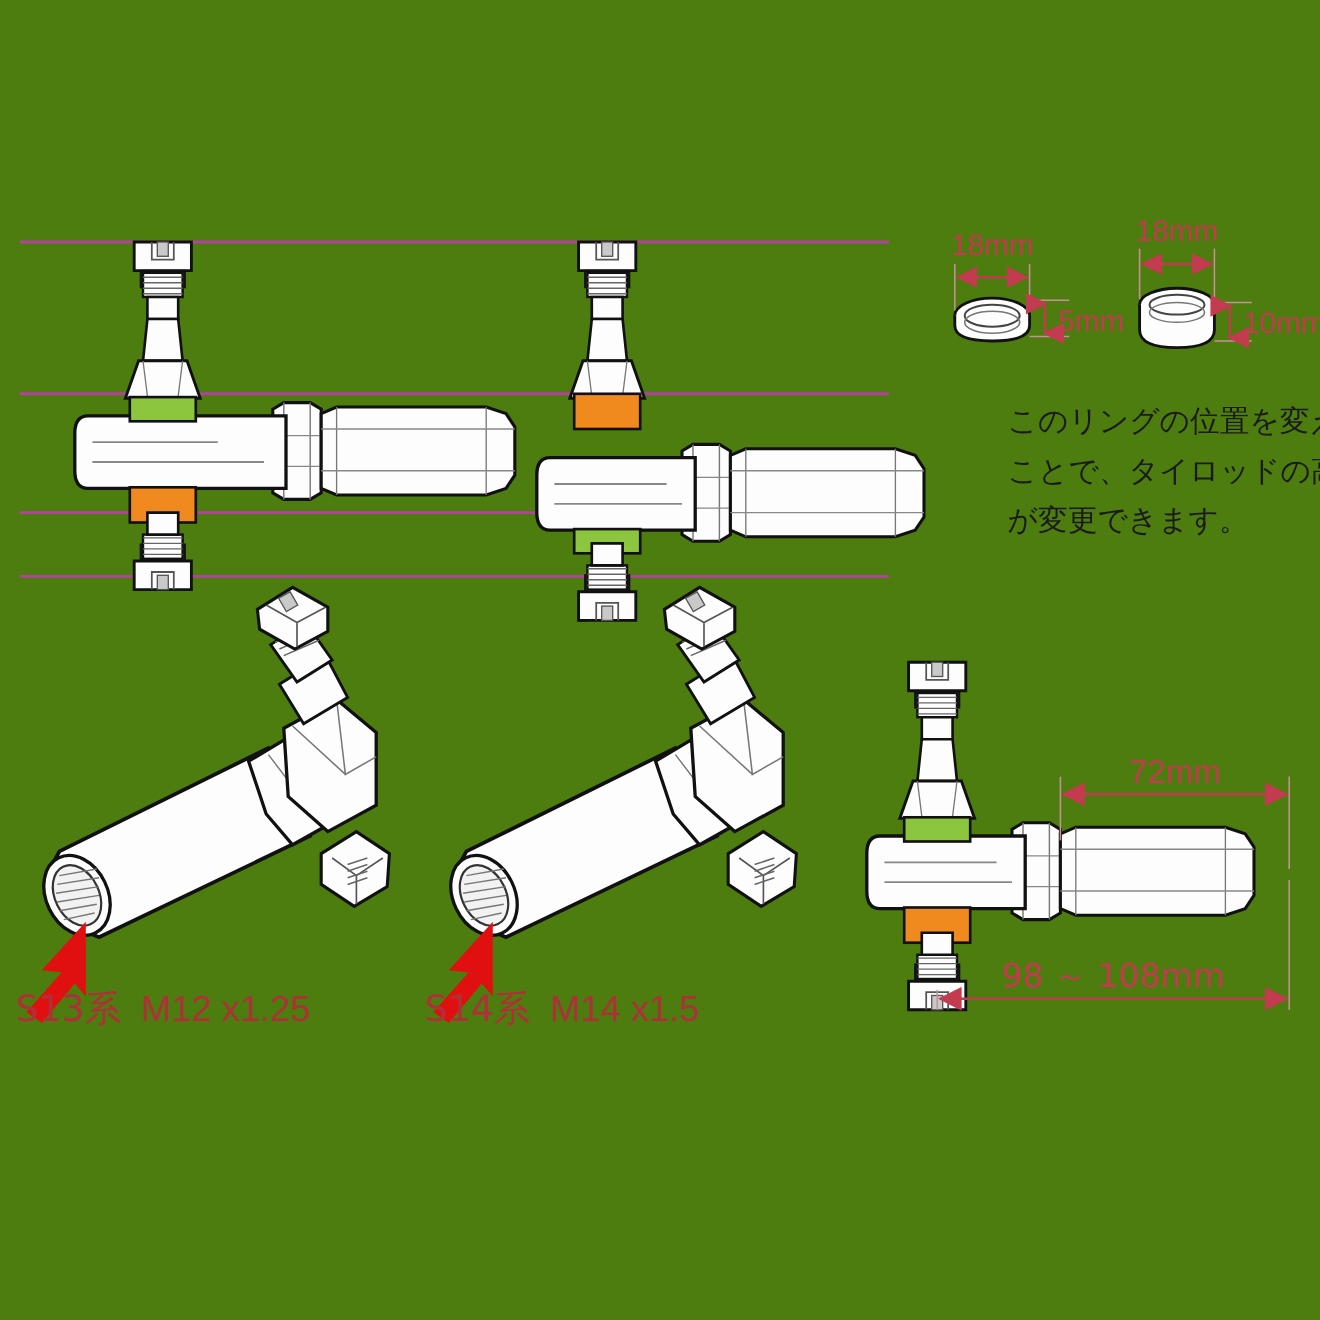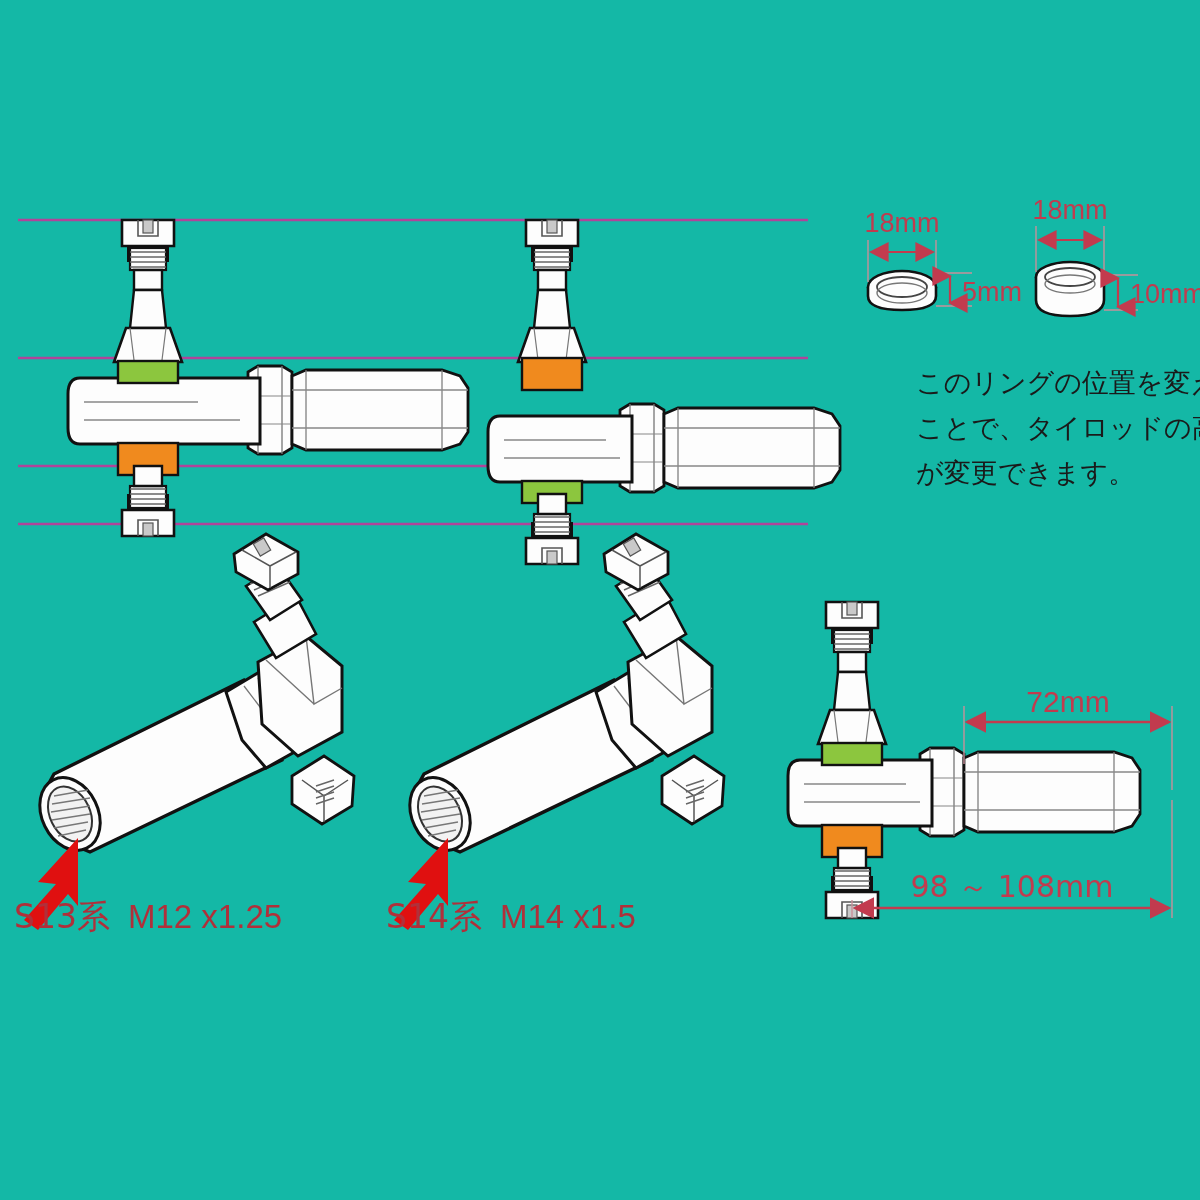--- a/index.html
+++ b/index.html
@@ -2,21 +2,21 @@
 <html><head>
 <meta charset="utf-8">
 <style>
   html,body{margin:0;padding:0;}
   body{
     width:1200px;height:1200px;
     background:#ffffff;
     font-family:"Liberation Sans", sans-serif;
     overflow:hidden;
   }
-  #stage{position:relative;width:1200px;height:1200px;background:#14b8a6;}
+  #stage{position:relative;width:1200px;height:1200px;background:#4d7c0f;}
   #stage svg{position:absolute;left:0;top:0;}
   .jp{font-family:"DejaVu Sans", sans-serif;}
 </style>
 </head>
 <body>
 
 <div id="stage">
 
 <svg width="1200" height="1200" viewBox="0 0 1200 1200">
   <defs>

